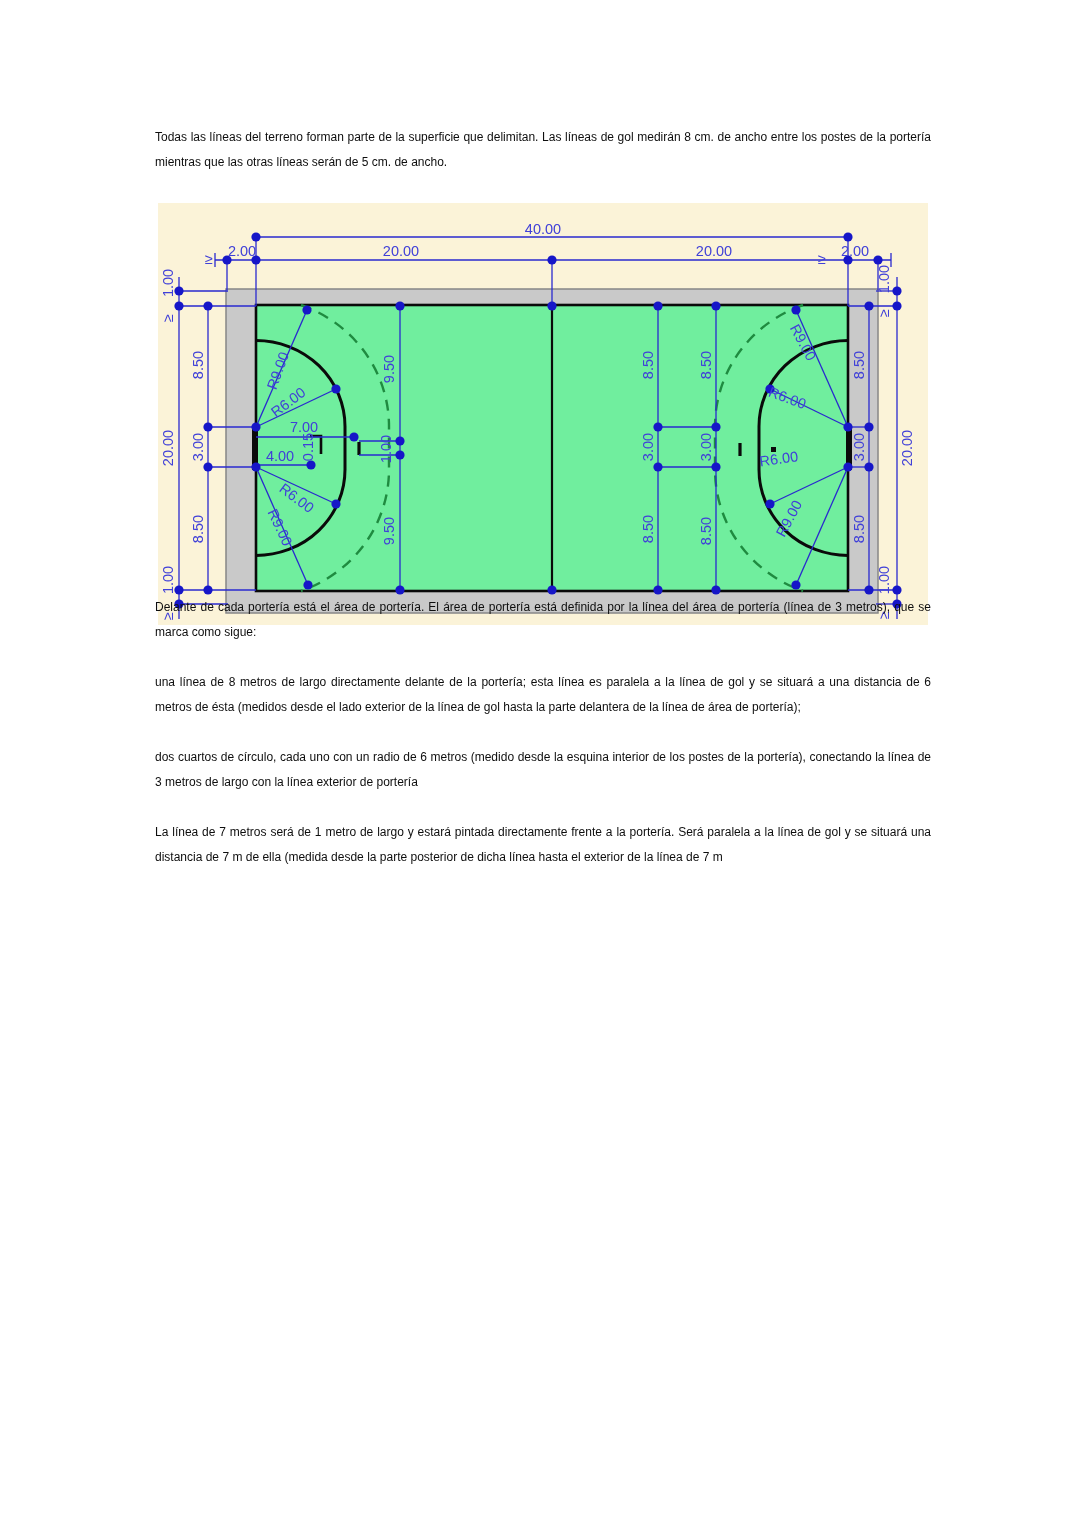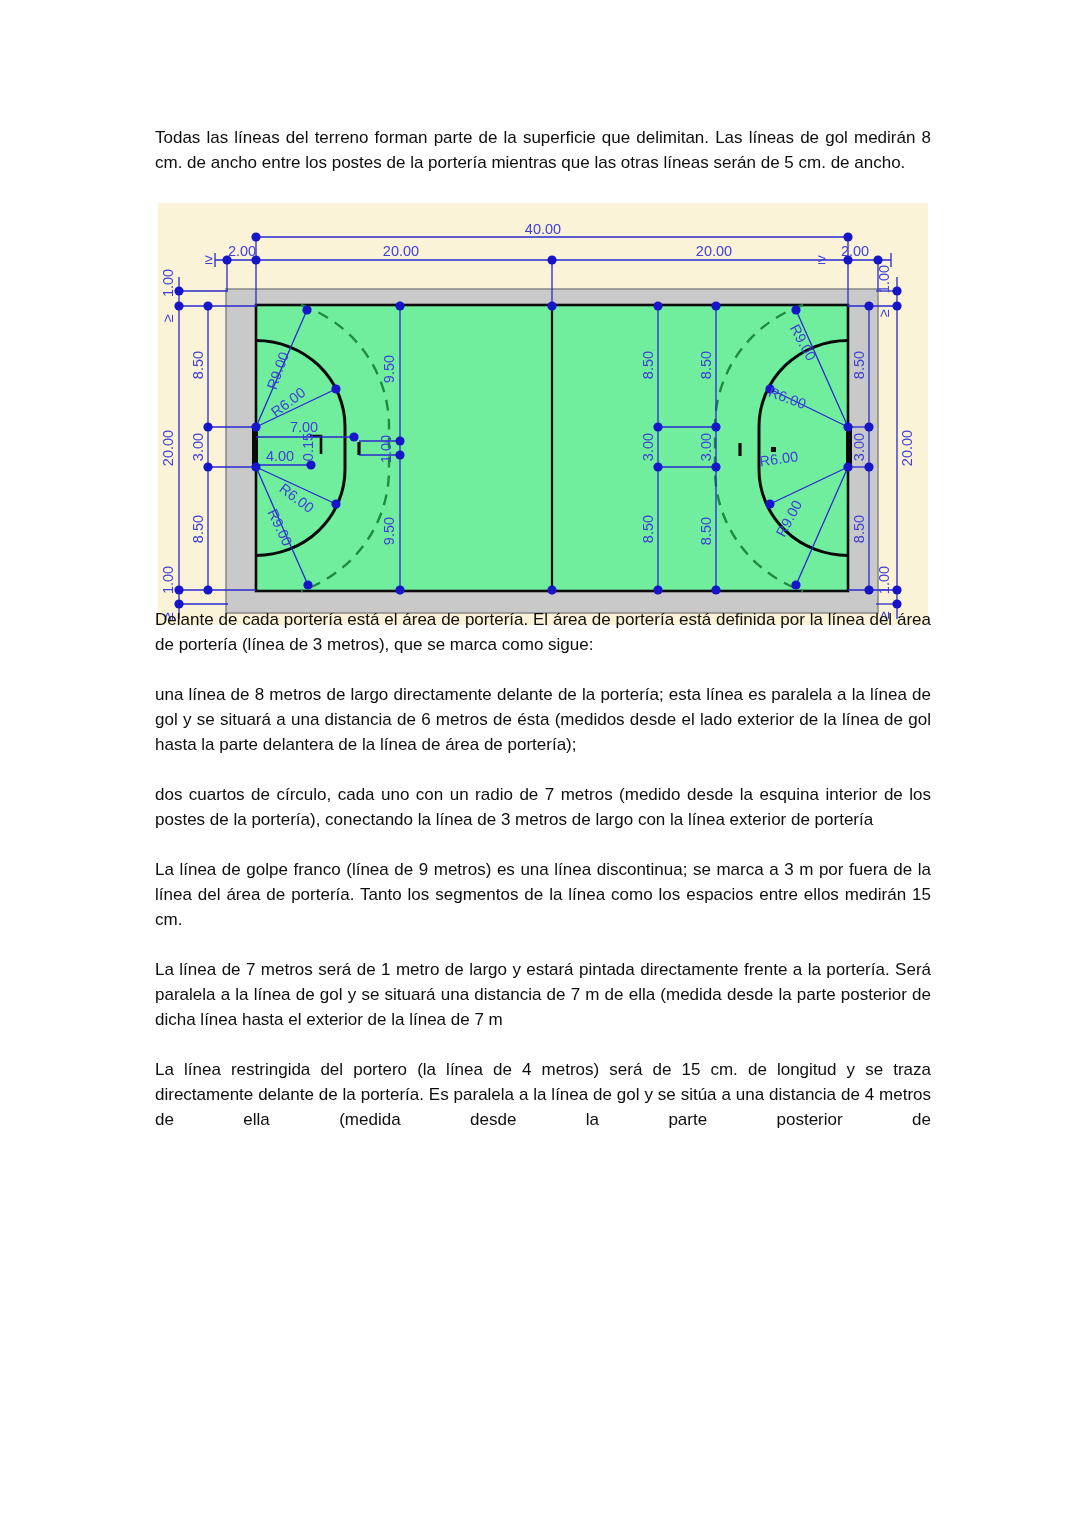--- a/index.html
+++ b/index.html
@@ -1,21 +1,21 @@
 <!DOCTYPE html>
 <html><head>
 <meta charset="utf-8">
 <style>
   html,body{margin:0;padding:0;background:#ffffff;}
   body{width:1080px;height:1527px;position:relative;overflow:hidden;
        font-family:"Liberation Sans",sans-serif;color:#0e0e0e;}
   .content{position:absolute;left:155px;top:125px;width:776px;}
-  .content p{margin:0 0 25px 0;font-size:17px;line-height:25px;text-align:justify;}
+  .content p{margin:0 0 25px 0;font-size:12px;line-height:25px;text-align:justify;}
   .content p.cont{text-align-last:justify;}
-  .diagram-wrap{margin:28px 0 48px 3px;width:770px;height:356px;}
+  .diagram-wrap{margin:28px 0 36px 3px;width:770px;height:356px;}
   svg text{font-family:"Liberation Sans",sans-serif;}
 </style>
 </head>
 <body>
 
 <div class="content">
 
   <p>Todas las líneas del terreno forman parte de la superficie que delimitan. Las líneas de gol medirán 8 cm. de ancho entre los postes de la portería mientras que las otras líneas serán de 5 cm. de ancho.</p>
 
   <div class="diagram-wrap">
@@ -184,18 +184,16 @@
           <text x="727" y="76" fill="#4040d8" font-size="14.5" text-anchor="middle" dominant-baseline="middle" transform="rotate(-90 727 76)">1.00</text>
           <text x="727" y="110" fill="#4040d8" font-size="14.5" text-anchor="middle" dominant-baseline="middle" transform="rotate(-90 727 110)">≥</text>
           <text x="727" y="377" fill="#4040d8" font-size="14.5" text-anchor="middle" dominant-baseline="middle" transform="rotate(-90 727 377)">1.00</text>
           <text x="727" y="412" fill="#4040d8" font-size="14.5" text-anchor="middle" dominant-baseline="middle" transform="rotate(-90 727 412)">≥</text>
         </g>
     </svg>
   </div>
 
   <p>Delante de cada portería está el área de portería. El área de portería está definida por la línea del área de portería (línea de 3 metros), que se marca como sigue:</p>
   <p>una línea de 8 metros de largo directamente delante de la portería; esta línea es paralela a la línea de gol y se situará a una distancia de 6 metros de ésta (medidos desde el lado exterior de la línea de gol hasta la parte delantera de la línea de área de portería);</p>
-  <p>dos cuartos de círculo, cada uno con un radio de 7 metros (medido desde la esquina interior de los postes de la portería), conectando la línea de 3 metros de largo con la línea exterior de portería</p>
-  <p>La línea de golpe franco (línea de 9 metros) es una línea discontinua; se marca a 3 m por fuera de la línea del área de portería. Tanto los segmentos de la línea como los espacios entre ellos medirán 15 cm.</p>
+  <p>dos cuartos de círculo, cada uno con un radio de 6 metros (medido desde la esquina interior de los postes de la portería), conectando la línea de 3 metros de largo con la línea exterior de portería</p>
   <p>La línea de 7 metros será de 1 metro de largo y estará pintada directamente frente a la portería. Será paralela a la línea de gol y se situará una distancia de 7 m de ella (medida desde la parte posterior de dicha línea hasta el exterior de la línea de 7 m</p>
-  <p class="cont">La línea restringida del portero (la línea de 4 metros) será de 15 cm. de longitud y se traza directamente delante de la portería. Es paralela a la línea de gol y se sitúa a una distancia de 4 metros de ella (medida desde la parte posterior de</p>
 
 </div>
 
 </body></html>

